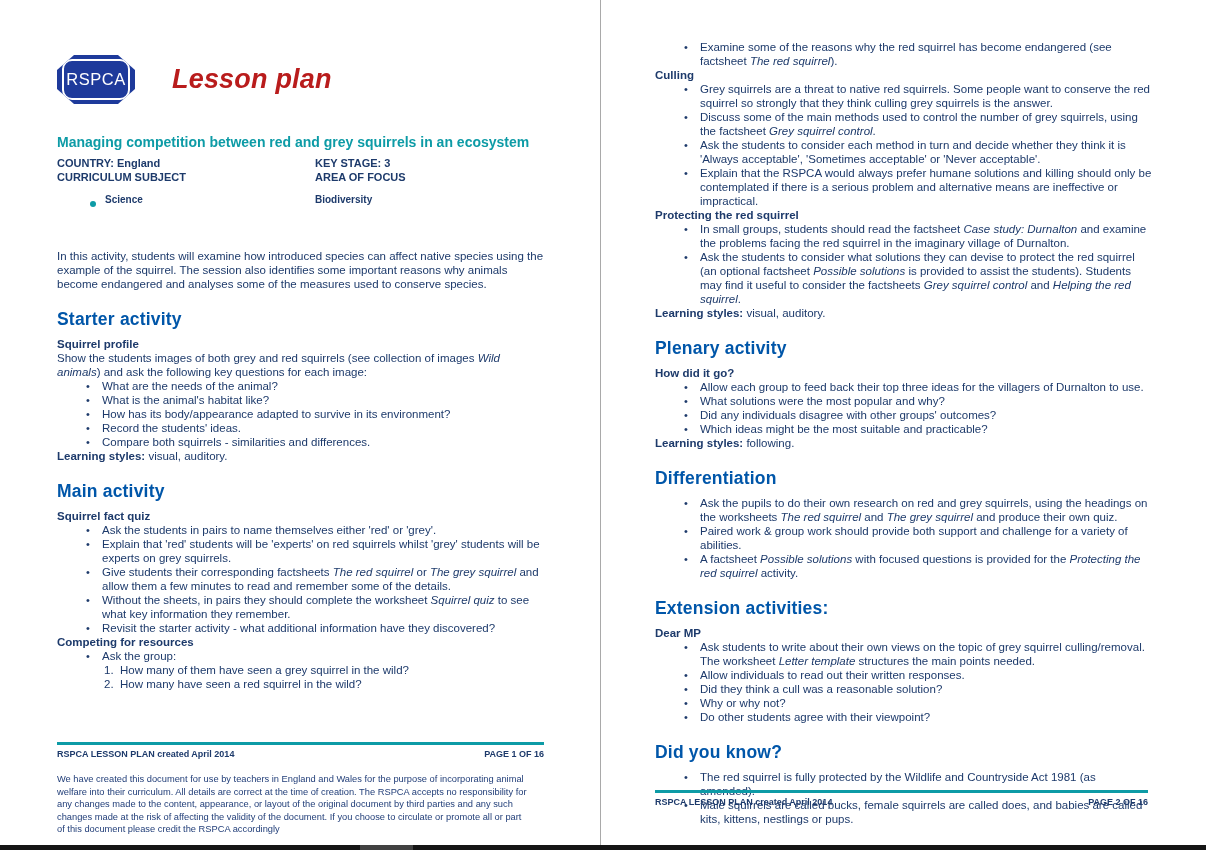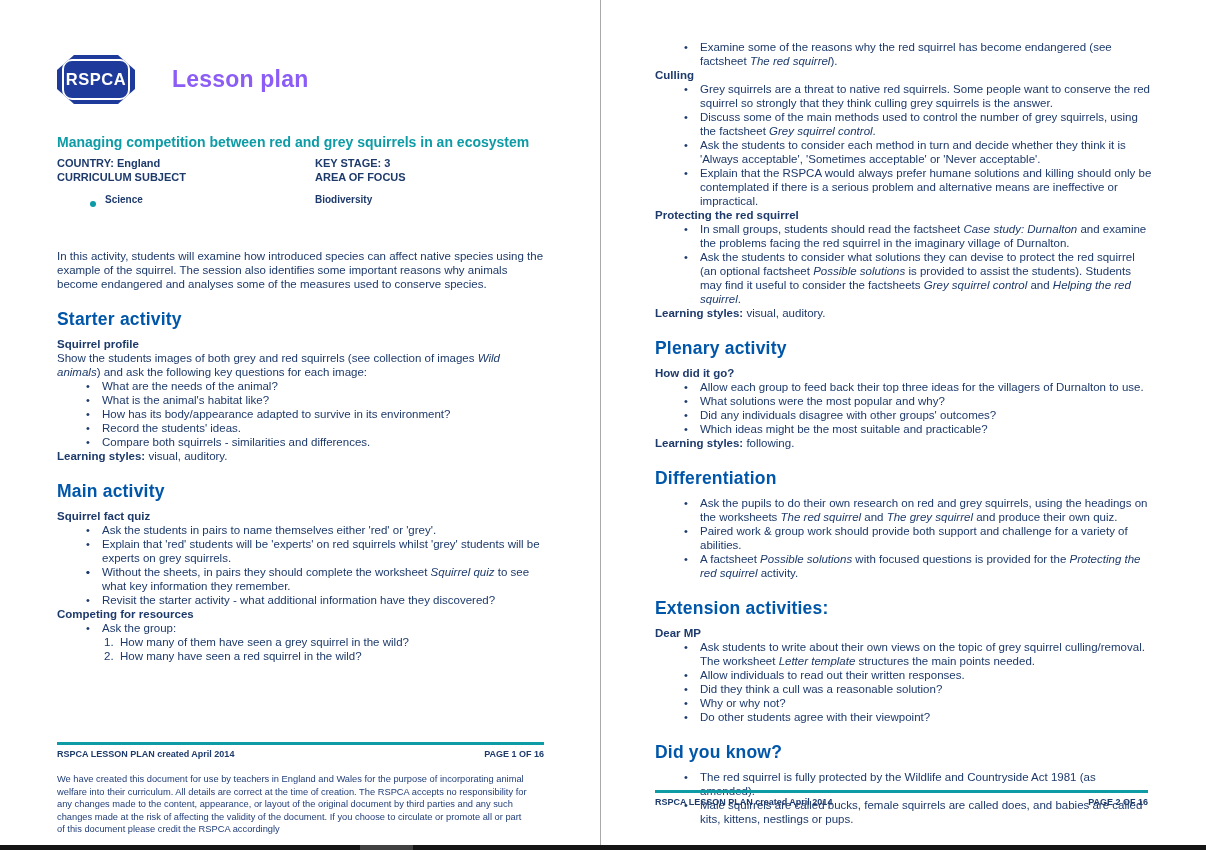--- a/index.html
+++ b/index.html
@@ -23,22 +23,22 @@
   .hdr{display:flex;align-items:center;margin-top:55px;height:49px;}
   .logo{
     width:78px;height:49px;background:#1e3a9b;position:relative;flex:0 0 auto;
     clip-path:polygon(17px 0,calc(100% - 17px) 0,100% 15px,100% calc(100% - 15px),calc(100% - 17px) 100%,17px 100%,0 calc(100% - 15px),0 15px);
   }
   .logo-inner{
     position:absolute;left:5px;right:5px;top:4px;bottom:4px;
     border:2px solid #ffffff;border-radius:10px;
     display:flex;align-items:center;justify-content:center;
   }
-  .logo-text{color:#ffffff;font-weight:bold;font-size:16.5px;letter-spacing:.5px;}
-  .doc-type{font-size:23px;font-weight:bold;color:#8b5cf6;margin-left:37px;letter-spacing:.2px;}
+  .logo-text{color:#ffffff;font-weight:normal;font-size:16.5px;letter-spacing:.5px;}
+  .doc-type{font-size:27px;font-weight:bold;color:#b91c1c;margin-left:37px;letter-spacing:.2px;font-style:italic;}
 
   .title{margin-top:24px;font-size:14px;font-weight:bold;color:#0d9ba6;line-height:28px;width:500px;}
 
   .meta-grid{display:grid;grid-template-columns:258px auto;font-size:11px;font-weight:bold;line-height:14px;}
   .subj-row{margin-top:9px;font-size:10px;line-height:14px;}
   .subject{display:flex;align-items:flex-end;}
   .tdot{width:6px;height:6px;border-radius:50%;background:#0d9ba6;margin-left:33px;margin-right:9px;flex:0 0 auto;}
 
   
   .para,.subhead,.li,.nli{font-size:11.5px;line-height:14px;}
@@ -102,21 +102,21 @@
           <div class="li"><span class="dot">•</span><span class="litext"><span>How has its body/appearance adapted to survive in its environment?</span></span></div>
           <div class="li"><span class="dot">•</span><span class="litext"><span>Record the students' ideas.</span></span></div>
           <div class="li"><span class="dot">•</span><span class="litext"><span>Compare both squirrels - similarities and differences.</span></span></div>
         </div>
         <div class="para"><b>Learning styles:</b><span><span> visual, auditory.</span></span></div>
         <div class="h-section"><span>Main activity</span></div>
         <div class="subhead"><span>Squirrel fact quiz</span></div>
         <div class="list">
           <div class="li"><span class="dot">•</span><span class="litext"><span>Ask the students in pairs to name themselves either 'red' or 'grey'.</span></span></div>
           <div class="li"><span class="dot">•</span><span class="litext"><span>Explain that 'red' students will be 'experts' on red squirrels whilst 'grey' students will be experts on grey squirrels.</span></span></div>
-          <div class="li"><span class="dot">•</span></div>
+          <div class="li"><span class="dot">•</span><span class="litext"><span>Give students their corresponding factsheets </span><i>The red squirrel</i><span> or </span><i>The grey squirrel</i><span> and allow them a few minutes to read and remember some of the details.</span></span></div>
           <div class="li"><span class="dot">•</span><span class="litext"><span>Without the sheets, in pairs they should complete the worksheet </span><i>Squirrel quiz</i><span> to see what key information they remember.</span></span></div>
           <div class="li"><span class="dot">•</span><span class="litext"><span>Revisit the starter activity - what additional information have they discovered?</span></span></div>
         </div>
         <div class="subhead"><span>Competing for resources</span></div>
         <div class="list">
           <div class="li"><span class="dot">•</span><span class="litext"><span>Ask the group:</span></span></div>
           <div class="nli"><span class="num">1.</span><span class="litext"><span>How many of them have seen a grey squirrel in the wild?</span></span></div>
           <div class="nli"><span class="num">2.</span><span class="litext"><span>How many have seen a red squirrel in the wild?</span></span></div>
         </div>
       </div>

